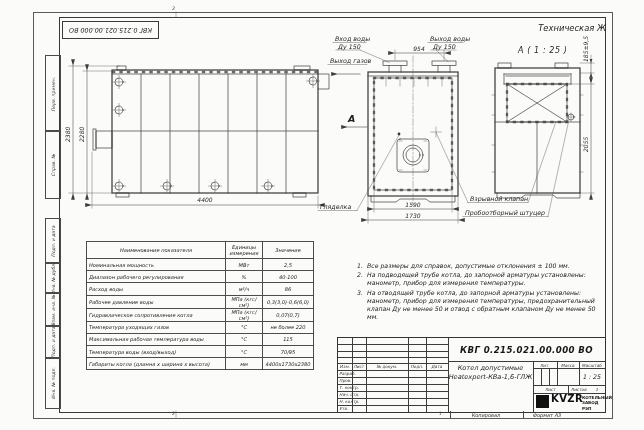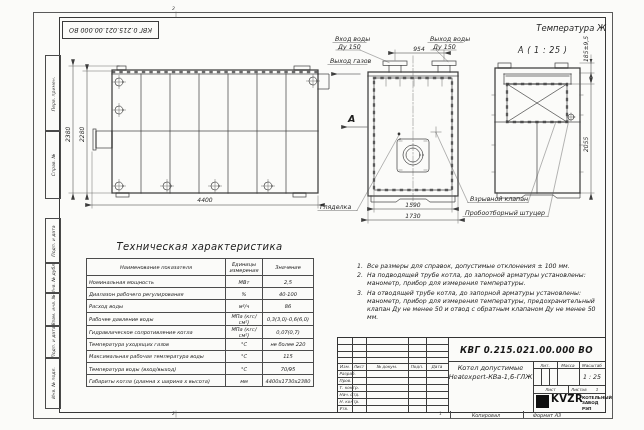--- a/index.html
+++ b/index.html
@@ -96,21 +96,21 @@
       <span>Подп. и дата</span>
     </div>
   <div class="mbox" style="top:357px;height:50px;">
       <span>Инв. № подл.</span>
     </div>
 
   <div class="stamp">
     <span>КВГ 0.215.021.00.000 ВО</span>
   </div>
 
-  <div class="appendix">Температура Ж</div>
+  <div class="appendix">Техническая Ж</div>
 
   <div class="zone" style="left:172px;top:6px;">2</div>
   <div class="zone" style="left:172px;top:411px;">2</div>
   <div class="zone" style="left:439px;top:411px;">1</div>
 
   <svg class="linework" width="644" height="430" viewBox="0 0 644 430">
     <defs>
       <marker id="ar" markerUnits="userSpaceOnUse" markerWidth="8" markerHeight="8" viewBox="0 0 10 10" refX="1" refY="5" orient="auto-start-reverse">
         <path d="M1,5 L9.5,2.6 L9.5,7.4 Z" fill="#3d3d3d"></path>
       </marker>
@@ -230,21 +230,20 @@
       <text class="dim" transform="translate(588,152) rotate(-90)">2055</text>
 
       <text class="lbl" x="470" y="201">Взрывной клапан</text>
       <path class="thin" d="M468,202.5 H528 M468,202.5 L436,132.5 M528,202.5 L556,121.5"></path>
       <text class="lbl" x="465" y="215">Пробоотборный штуцер</text>
       <path class="thin" d="M463,216.5 H548 M548,216.5 L569,119.5"></path>
     </g>
   </svg>
 
   <div class="spec">
-    <div class="spec-title">Техническая характеристика</div>
     <table class="spec-t">
       <colgroup>
           <col style="width:139px">
           <col style="width:37px">
           <col style="width:51px">
         </colgroup>
       <tbody>
           <tr>
         <th>Наименование показателя</th>
         <th>Единицы измерения</th>

